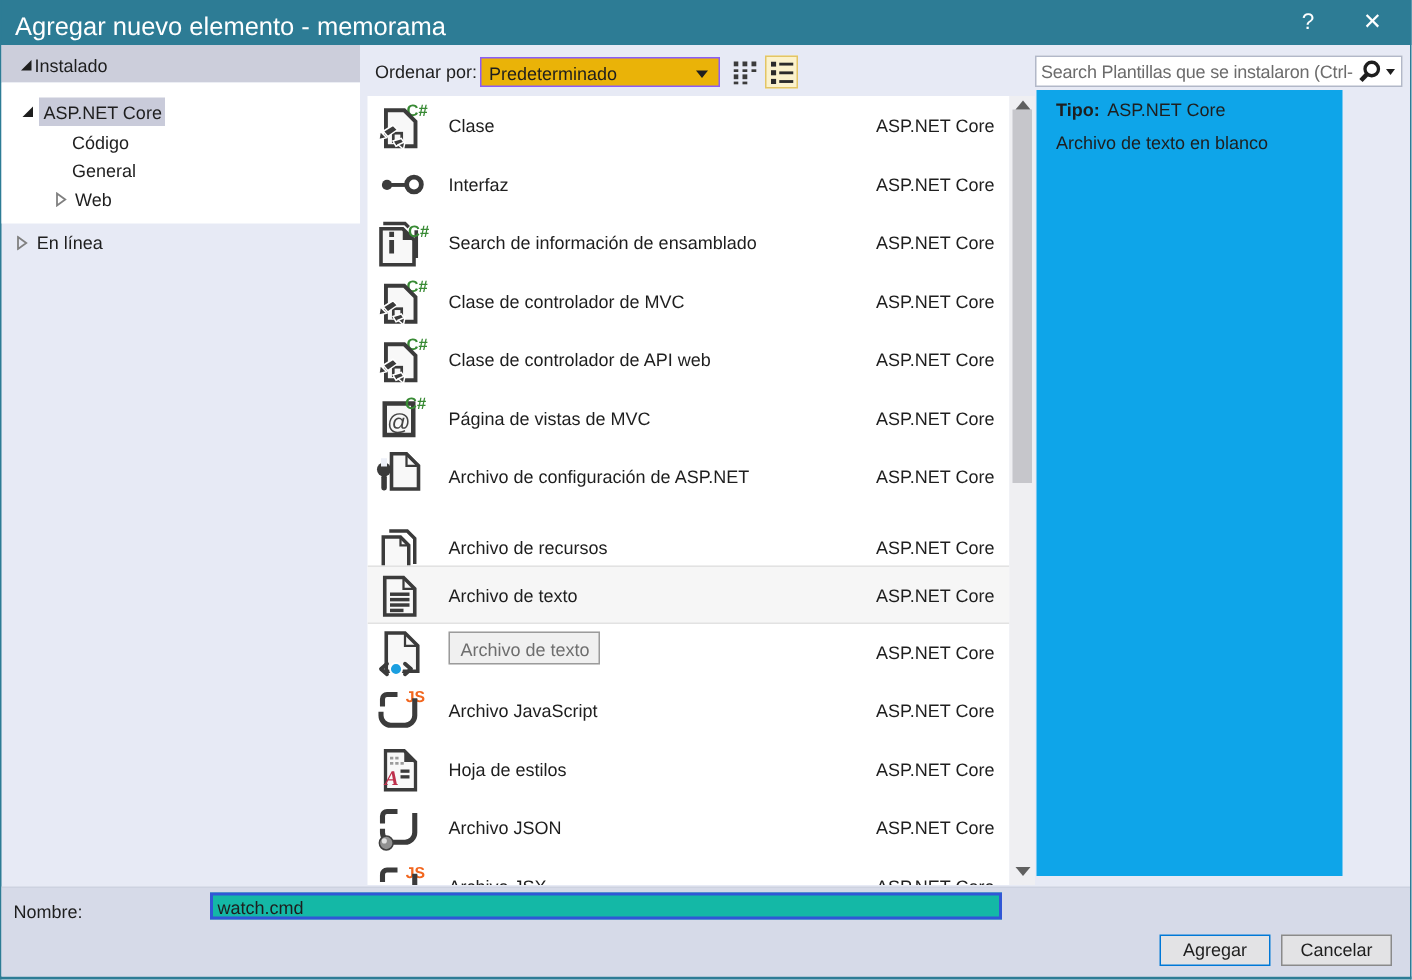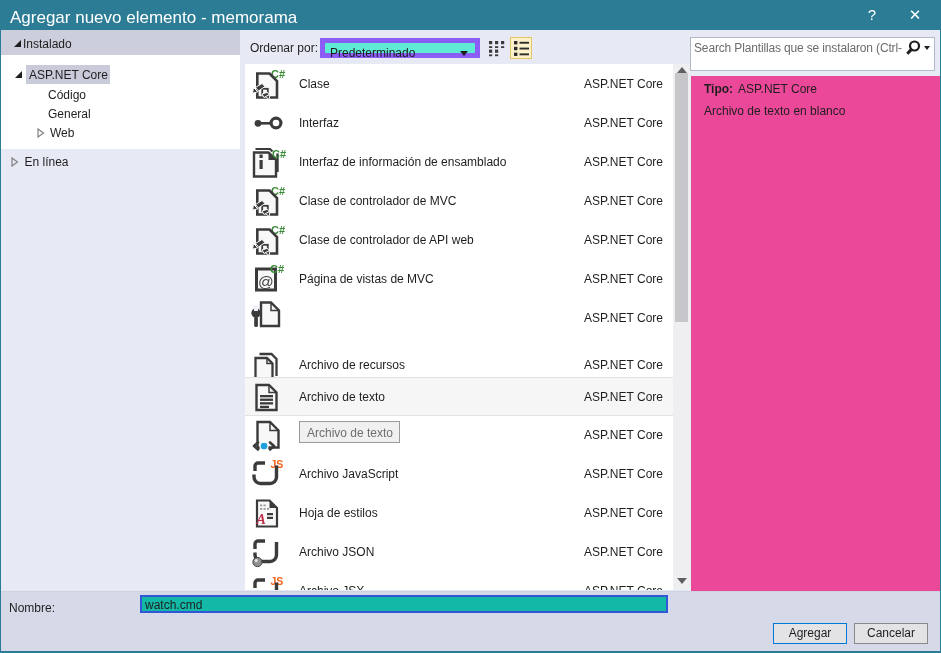--- a/index.html
+++ b/index.html
@@ -10,37 +10,37 @@
   #bB{left:0;top:651px;width:941px;height:2px;background:#2D7C95;}
   .abs{position:absolute;}
   #title{left:0;top:0;width:941px;height:30px;background:#2D7C95;color:#FFFFFF;}
   #title .t{position:absolute;left:10px;top:8px;font-size:17px;}
   #title .q{position:absolute;left:857px;top:0px;width:30px;height:30px;text-align:center;line-height:30px;font-size:15px;}
   #title .x{position:absolute;left:900px;top:0px;width:30px;height:30px;text-align:center;line-height:30px;font-size:15px;}
   #instBand{left:1px;top:30px;width:239px;height:25px;background:#CCCEDB;}
   #treeWhite{left:1px;top:55px;width:239px;height:94px;background:#FFFFFF;}
   .txt{font-size:12px;line-height:14px;color:#1E1E1E;white-space:nowrap;}
   #ordLabel{left:250px;top:41px;}
-  #dropdown{left:320px;top:38px;width:160px;height:20px;background:#5eead4;border:5px solid #8b5cf6;box-sizing:border-box;}
+  #dropdown{left:320px;top:38px;width:160px;height:20px;background:#eab308;border:1px solid #8b5cf6;box-sizing:border-box;}
   #dropdown .dt{position:absolute;left:5px;top:3px;font-size:12px;color:#1E1E1E;}
   #dropdown .da{position:absolute;right:7px;top:8px;width:0;height:0;border-left:4px solid transparent;border-right:4px solid transparent;border-top:5px solid #1E1E1E;}
   #iconGrid{left:489px;top:40px;}
   #iconListBtn{left:510px;top:37px;width:22px;height:22px;background:#FBF2CC;border:1.5px solid #E3C565;box-sizing:border-box;}
   #iconListBtn svg{position:absolute;left:3px;top:3px;}
   #list{left:245px;top:64px;width:428px;height:526px;background:#FFFFFF;overflow:hidden;}
   .row{position:absolute;left:0;width:428px;height:39px;}
   .row .icon{position:absolute;left:3px;top:0px;}
   .row .name{position:absolute;left:54px;top:12.5px;font-size:12px;line-height:14px;color:#1E1E1E;white-space:nowrap;}
   .row .cat{position:absolute;right:10px;top:12.5px;font-size:12px;line-height:14px;color:#1E1E1E;}
   .rowsel{background:#F6F6F6;border-top:1px solid #E2E2E2;border-bottom:1px solid #E2E2E2;box-sizing:border-box;}
   #sbar{left:673px;top:64px;width:17px;height:526px;background:#EFEFF2;}
   #sthumb{left:675px;top:73px;width:13px;height:249px;background:#C6C6CB;}
   .sarr{position:absolute;left:0;width:0;height:0;}
-  #rwhite{left:691px;top:76px;width:249px;height:524px;background:#ec4899;}
-  #search{left:690px;top:37px;width:245px;height:34px;background:#FFFFFF;border:1px solid #B2B8C8;box-sizing:border-box;}
+  #rwhite{left:691px;top:60px;width:204px;height:524px;background:#0ea5e9;}
+  #search{left:690px;top:37px;width:245px;height:21px;background:#FFFFFF;border:1px solid #B2B8C8;box-sizing:border-box;}
   #sep{left:1px;top:591px;width:939px;height:1px;background:#CDD2E0;}
   #bottom{left:1px;top:592px;width:939px;height:59px;background:#D6DAE8;}
   #nameInput{left:140px;top:595px;width:528px;height:18px;background:#14b8a6;border:2px solid #3157D6;box-sizing:border-box;}
   .btn{position:absolute;top:623px;width:74px;height:21px;background:#E3E3E5;box-sizing:border-box;text-align:center;font-size:12px;color:#1E1E1E;line-height:19px;}
   #btnAdd{left:773px;border:1px solid #0078D7;}
   #btnCancel{left:854px;border:1px solid #8A8A8A;}
   #tooltip{left:299px;top:421px;width:101px;height:22px;background:#F0F0F0;border:1px solid #9B9B9B;box-sizing:border-box;}
   #tooltip span{position:absolute;left:7px;top:3.5px;font-size:12px;color:#6E6E6E;white-space:nowrap;}
 </style>
 </head>
@@ -135,21 +135,21 @@
 <div class="row" style="top:78.5px;">
         <span class="icon"><svg width="38" height="38" viewBox="0 0 38 38">
 <path d="M7.5 6 H22 L24.5 8.5" fill="none" stroke="#3B3B3B" stroke-width="2.2"></path>
 <path d="M29.5 10.5 V29" fill="none" stroke="#3B3B3B" stroke-width="2.4"></path>
 <path d="M6 33.5 V9.5 H20.5 L28 17 V33.5 Z" fill="#F8F8F8" stroke="#3B3B3B" stroke-width="2.4"></path>
 <path d="M20.5 9.5 L28 17 H20.5 Z" fill="#3B3B3B"></path>
 <text x="24" y="15" font-size="11" font-weight="bold" fill="#388A34" font-family="Liberation Sans">C#</text>
 <rect x="11.5" y="11.5" width="3.2" height="3.5" fill="#3B3B3B"></rect>
 <rect x="11.5" y="17" width="3.2" height="9" fill="#3B3B3B"></rect>
 </svg></span>
-        <span class="name">Interfaz de información de ensamblado</span>
+        <span class="name">Search de información de ensamblado</span>
         <span class="cat">ASP.NET Core</span>
       </div>
 <div class="row" style="top:117.5px;">
         <span class="icon"><svg width="38" height="38" viewBox="0 0 38 38">
 <text x="23" y="12.5" font-size="11" font-weight="bold" fill="#388A34" font-family="Liberation Sans">C#</text>
 <path d="M9.3 32.5 V8.5 H21.5 L29 16 V32.5 Z" fill="#F8F8F8" stroke="#3B3B3B" stroke-width="2.6"></path>
 <rect x="14.2" y="23.8" width="5.6" height="5.6" fill="#F8F8F8" stroke="#3B3B3B" stroke-width="1.8"></rect>
 <g fill="#3B3B3B" stroke="#FFFFFF" stroke-width="1">
 <polygon points="7.5,22.5 14,18.5 17,21.5 10.5,26"></polygon>
 <polygon points="5.5,22.5 9.8,26.8 4.5,28.2"></polygon>
@@ -185,20 +185,21 @@
         <span class="cat">ASP.NET Core</span>
       </div>
 <div class="row" style="top:234.5px;">
         <span class="icon"><svg width="38" height="38" viewBox="0 0 38 38">
 <path d="M13 27 V3.5 H23 L31 11.5 V27 Z" fill="#F8F8F8" stroke="#3B3B3B" stroke-width="2.4" transform="translate(0,0)"></path>
 <path d="M23 3.5 V11.5 H31" fill="none" stroke="#3B3B3B" stroke-width="1.5"></path>
 <circle cx="8" cy="14" r="4.7" fill="#3B3B3B"></circle>
 <rect x="6" y="6.5" width="4" height="5.5" fill="#EDF0F8"></rect>
 <rect x="6.2" y="17.5" width="3.7" height="10.5" rx="1.6" fill="#3B3B3B"></rect>
 </svg></span>
+        <span class="name">Archivo de configuración de ASP.NET</span>
         <span class="cat">ASP.NET Core</span>
       </div>
 <div class="row" style="top:281px;">
         <span class="icon"><svg width="38" height="38" viewBox="0 0 38 38">
 <path d="M11.5 9 H23.5 L28.5 14 V31" fill="none" stroke="#3B3B3B" stroke-width="2.3"></path>
 <path d="M7.5 36 V13 H19 L24.5 18.5 V36 Z" fill="#F8F8F8" stroke="#3B3B3B" stroke-width="2.3"></path>
 <path d="M19 13 V18.5 H24.5" fill="none" stroke="#3B3B3B" stroke-width="1.5"></path>
 </svg></span>
         <span class="name">Archivo de recursos</span>
         <span class="cat">ASP.NET Core</span>

